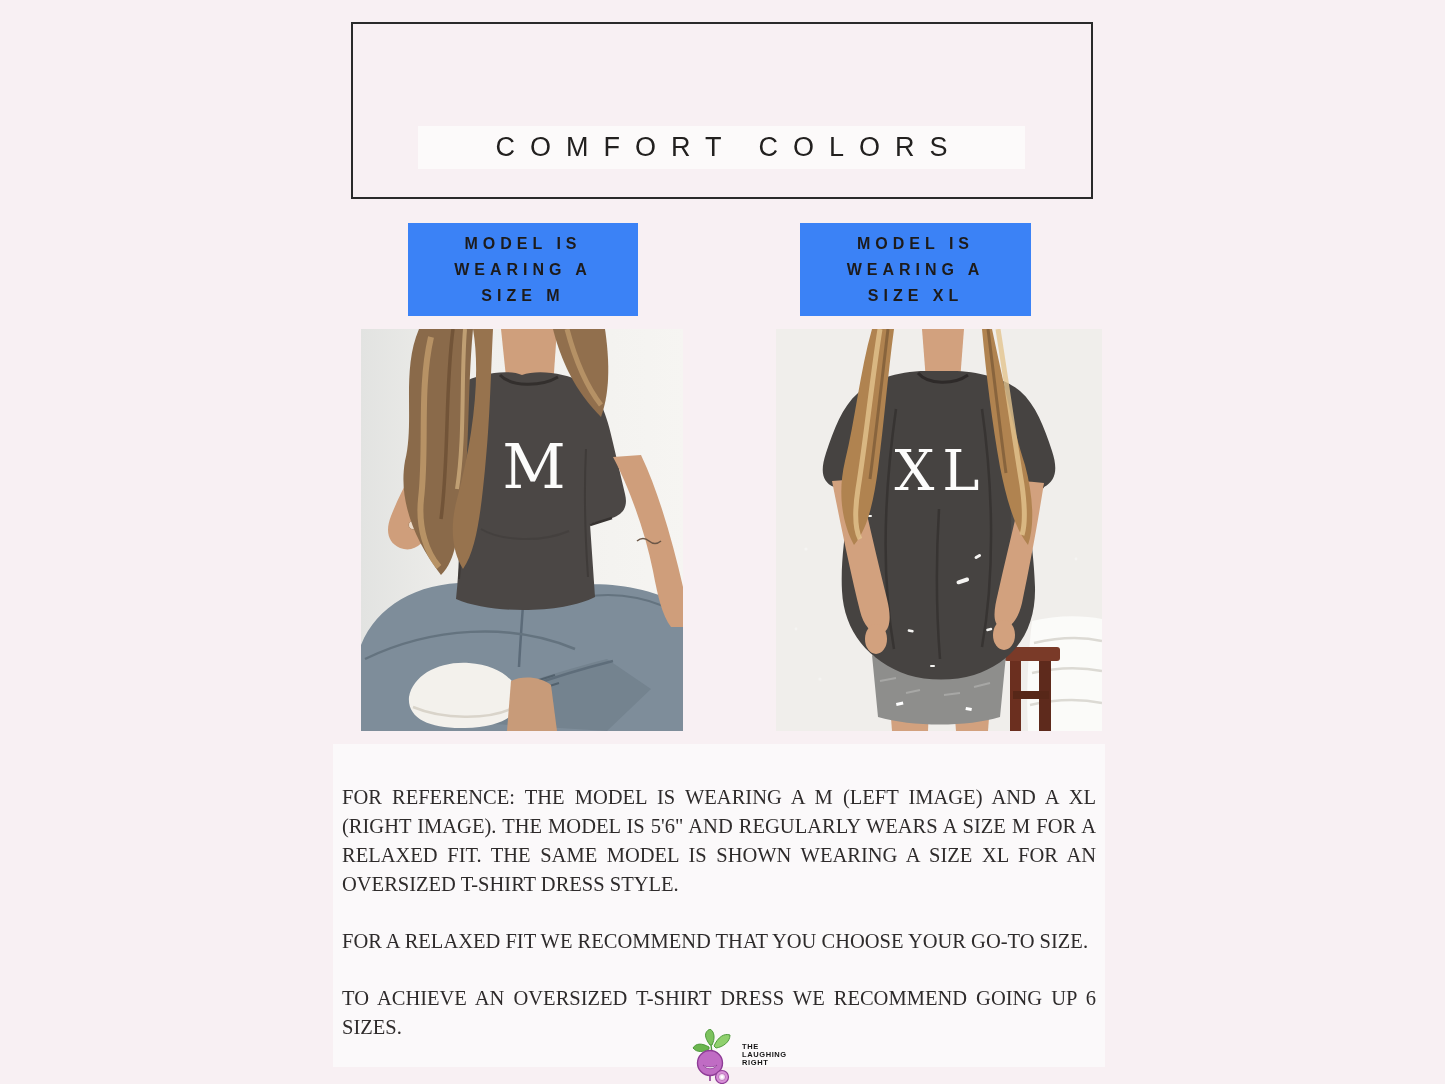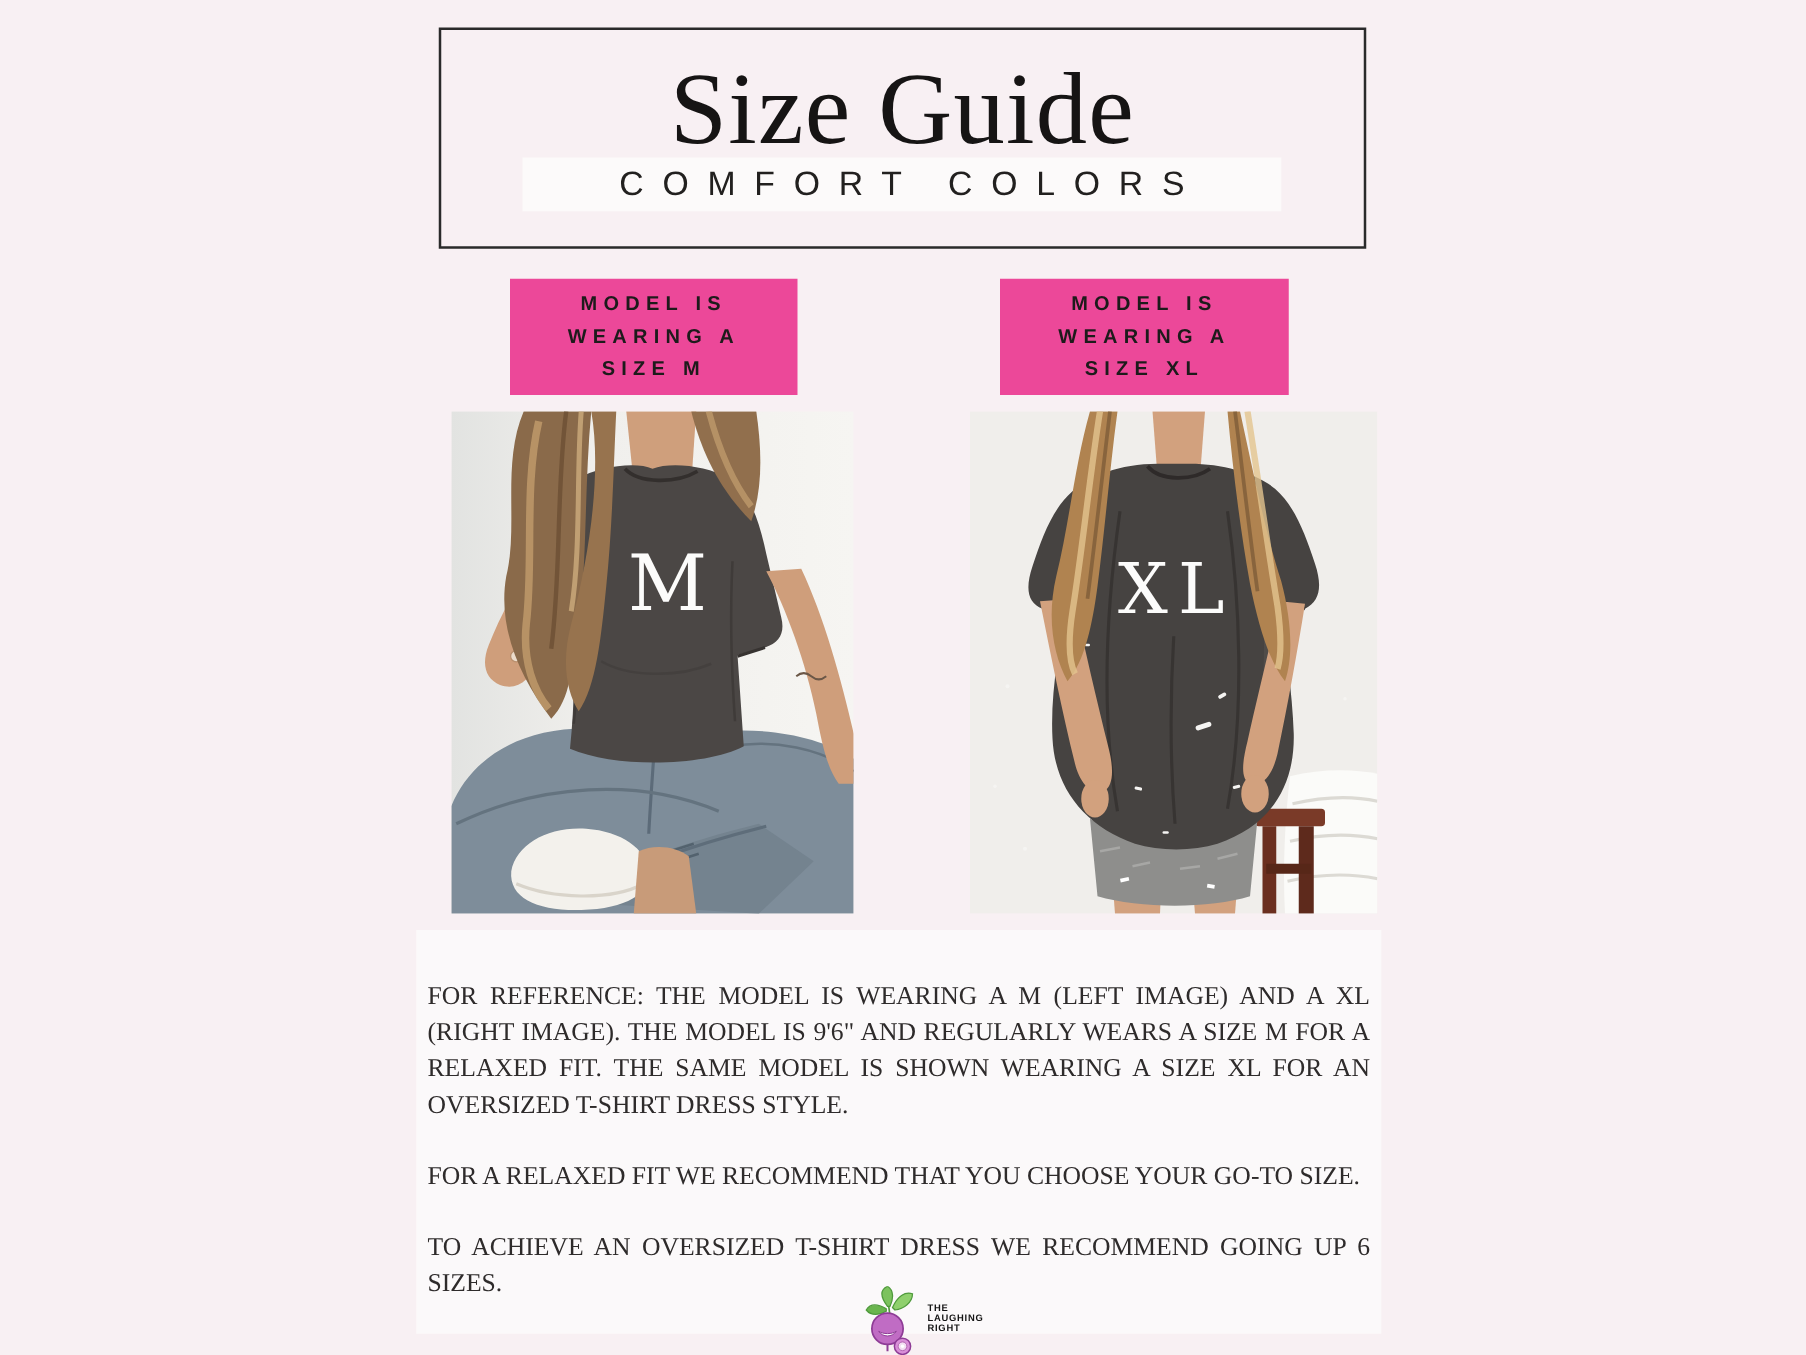--- a/index.html
+++ b/index.html
@@ -35,21 +35,21 @@
   }
   .subtitle-band span {
     font-family: Liberation Sans, sans-serif;
     font-size: 27px; color: #22201f;
     letter-spacing: 15px; padding-left: 15px;
   }
 
   
   .model-label {
     position: absolute; top: 223px; height: 93px;
-    background: #ec4899;
+    background: #3b82f6;
     display: flex; align-items: center; justify-content: center;
     text-align: center;
     font-size: 16px; font-weight: bold; color: #1d1b1b;
     letter-spacing: 5px; line-height: 26px;
     white-space: pre-line;
   }
   .model-label.left  { left: 408px; width: 230px; }
   .model-label.right { left: 800px; width: 231px; }
 
   
@@ -97,21 +97,20 @@
     line-height: 8px; letter-spacing: 0.6px;
     white-space: pre-line;
   }
 </style>
 </head>
 <body>
 
 <div class="page">
 
   <div class="header-box">
-    <div class="size-title">Size Guide</div>
     <div class="subtitle-band">
       <span>COMFORT COLORS</span>
     </div>
   </div>
 
   <div class="model-label left">MODEL IS
 WEARING A
 SIZE M</div>
   <div class="model-label right">MODEL IS
 WEARING A
@@ -253,21 +252,21 @@
         <path d="M222,0 C230,50 238,108 246,156 C249,178 249,196 246,206" stroke="#e3c48e" stroke-width="5" fill="none" opacity="0.8"></path>
         <path d="M212,0 C218,48 224,100 230,144" stroke="#7e5c38" stroke-width="3" fill="none" opacity="0.8"></path>
       </g>
 
       <text class="shirt-letter" x="165" y="161" font-size="56" letter-spacing="8" text-anchor="middle">XL</text>
     </svg>
   </div>
 
   <div class="fit-panel">
     <div class="fit-body">
-      <p>FOR REFERENCE: THE MODEL IS WEARING A M (LEFT IMAGE) AND A XL (RIGHT IMAGE). THE MODEL IS 9'6" AND REGULARLY WEARS A SIZE M FOR A RELAXED FIT. THE SAME MODEL IS SHOWN WEARING A SIZE XL FOR AN OVERSIZED T-SHIRT DRESS STYLE.</p>
+      <p>FOR REFERENCE: THE MODEL IS WEARING A M (LEFT IMAGE) AND A XL (RIGHT IMAGE). THE MODEL IS 5'6" AND REGULARLY WEARS A SIZE M FOR A RELAXED FIT. THE SAME MODEL IS SHOWN WEARING A SIZE XL FOR AN OVERSIZED T-SHIRT DRESS STYLE.</p>
       <p>FOR A RELAXED FIT WE RECOMMEND THAT YOU CHOOSE YOUR GO-TO SIZE.</p>
       <p>TO ACHIEVE AN OVERSIZED T-SHIRT DRESS WE RECOMMEND GOING UP 6 SIZES.</p>
     </div>
   </div>
 
   <div class="brand-logo">
     <svg width="52" height="56" viewBox="0 0 52 56">
       <g>
         <path d="M22,16 C16,8 16,3 22,0 C27,3 27,10 24,16 Z" fill="#7cc25e" stroke="#4f9a3c" stroke-width="1"></path>
         <path d="M26,17 C30,8 36,4 42,6 C42,13 35,18 28,19 Z" fill="#8fd06d" stroke="#4f9a3c" stroke-width="1"></path>

